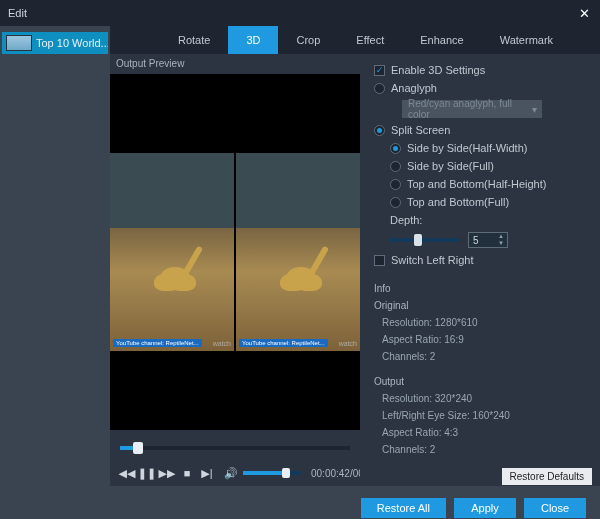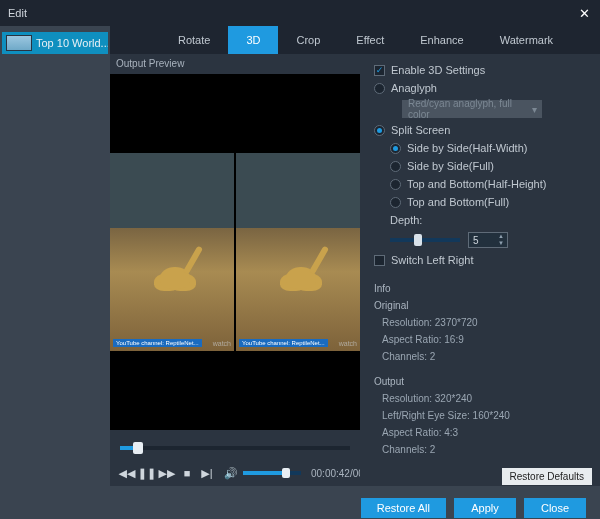--- a/index.html
+++ b/index.html
@@ -179,21 +179,21 @@
             </div>
           </div>
           <div class="row">
             <span class="chk"></span>
             <span>Switch Left Right</span>
           </div>
 
           <div class="info-block">
             <div class="hdr">Info</div>
             <div class="hdr">Original</div>
-            <div class="sub"><span>Resolution:</span> <span>2370*720</span></div>
+            <div class="sub"><span>Resolution:</span> <span>1280*610</span></div>
             <div class="sub"><span>Aspect Ratio:</span> <span>16:9</span></div>
             <div class="sub"><span>Channels:</span> <span>2</span></div>
             <div class="hdr" style="margin-top:8px">Output</div>
             <div class="sub"><span>Resolution:</span> <span>320*240</span></div>
             <div class="sub"><span>Left/Right Eye Size:</span> <span>160*240</span></div>
             <div class="sub"><span>Aspect Ratio:</span> <span>4:3</span></div>
             <div class="sub"><span>Channels:</span> <span>2</span></div>
           </div>
 
           <div class="restore-def">Restore Defaults</div>

